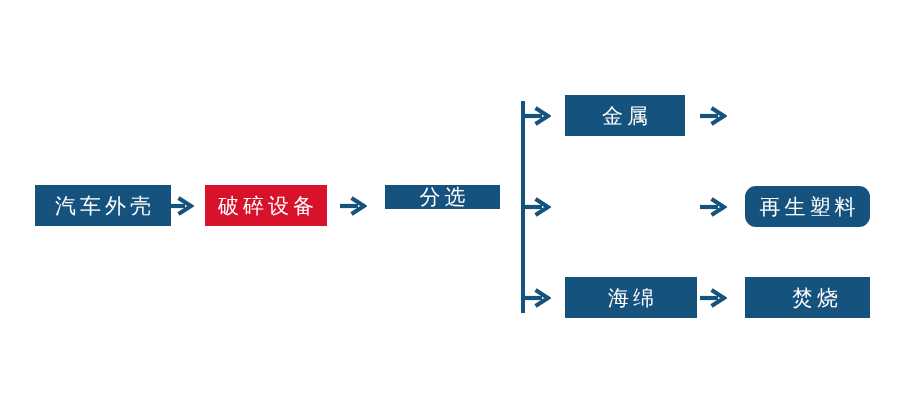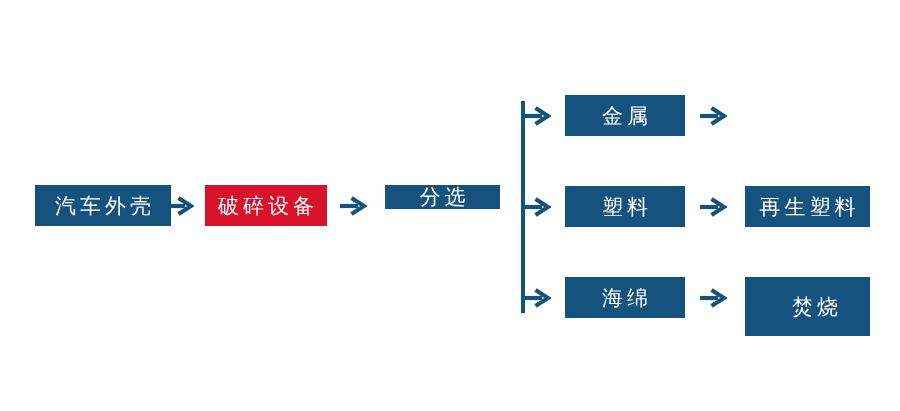--- a/index.html
+++ b/index.html
@@ -70,36 +70,35 @@
     <path d="M1 10 H19" stroke="currentColor" stroke-width="4.2" fill="none"></path>
     <path d="M12.5 2 L25 10 L12.5 18" stroke="currentColor" stroke-width="4.2" fill="none" stroke-linejoin="miter"></path>
   </svg>
 
 
   <svg class="arrow" style="left:523px; top:197px;" width="28" height="20" viewBox="0 0 28 20">
     <path d="M1 10 H19" stroke="currentColor" stroke-width="4.2" fill="none"></path>
     <path d="M12.5 2 L25 10 L12.5 18" stroke="currentColor" stroke-width="4.2" fill="none" stroke-linejoin="miter"></path>
   </svg>
 
-  <div class="node blue" style="left:565px; top:186px; width:120px; height:41px;">塑料</div>
 
   <svg class="arrow" style="left:699px; top:197px;" width="28" height="20" viewBox="0 0 28 20">
     <path d="M1 10 H19" stroke="currentColor" stroke-width="4.2" fill="none"></path>
     <path d="M12.5 2 L25 10 L12.5 18" stroke="currentColor" stroke-width="4.2" fill="none" stroke-linejoin="miter"></path>
   </svg>
 
-  <div class="node blue" style="left:745px; top:186px; width:125px; height:41px;">再生塑料</div>
+  <div class="node blue" style="left:745px; top:186px; width:125px; height:41px;border-radius:11px;">再生塑料</div>
 
   <svg class="arrow" style="left:523px; top:288px;" width="28" height="20" viewBox="0 0 28 20">
     <path d="M1 10 H19" stroke="currentColor" stroke-width="4.2" fill="none"></path>
     <path d="M12.5 2 L25 10 L12.5 18" stroke="currentColor" stroke-width="4.2" fill="none" stroke-linejoin="miter"></path>
   </svg>
 
-  <div class="node blue" style="left:565px; top:277px; width:120px; height:41px;">海绵</div>
+  <div class="node blue" style="left:565px; top:277px; width:132px; height:41px;">海绵</div>
 
   <svg class="arrow" style="left:699px; top:288px;" width="28" height="20" viewBox="0 0 28 20">
     <path d="M1 10 H19" stroke="currentColor" stroke-width="4.2" fill="none"></path>
     <path d="M12.5 2 L25 10 L12.5 18" stroke="currentColor" stroke-width="4.2" fill="none" stroke-linejoin="miter"></path>
   </svg>
 
-  <div class="node blue" style="left:745px; top:277px; width:125px; height:59px;padding-left:15px;">焚烧</div>
+  <div class="node blue" style="left:745px; top:277px; width:125px; height:41px;padding-left:15px;">焚烧</div>
 
 </div>
 
 </body></html>

